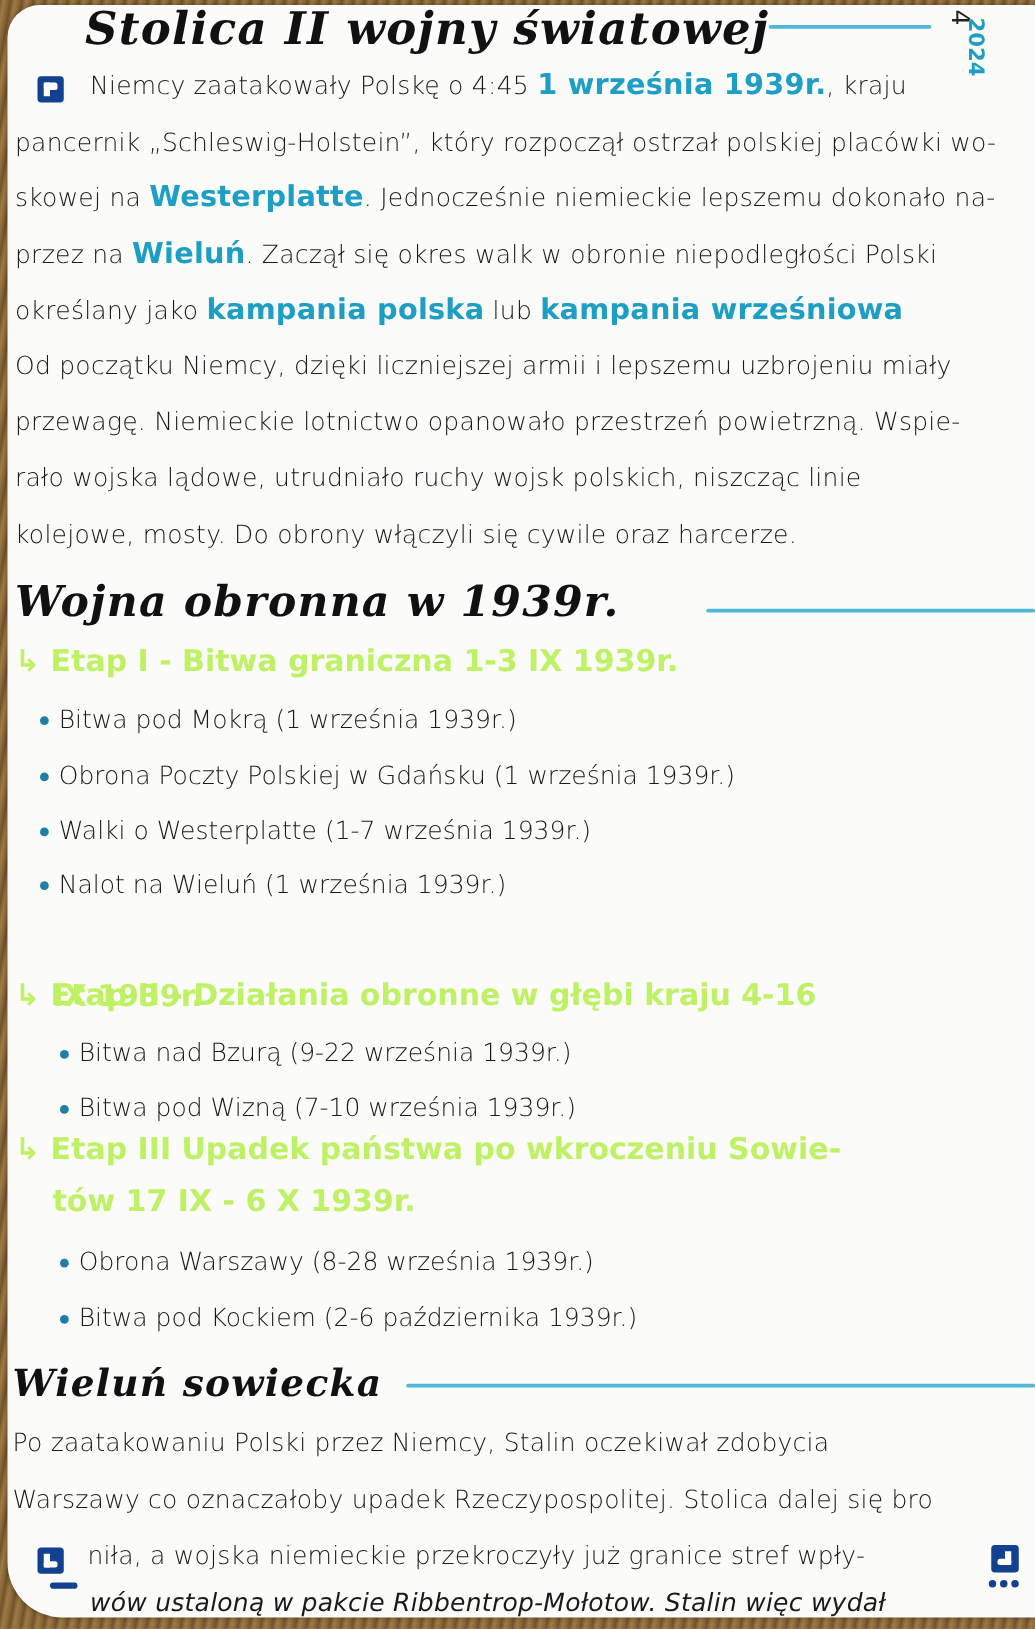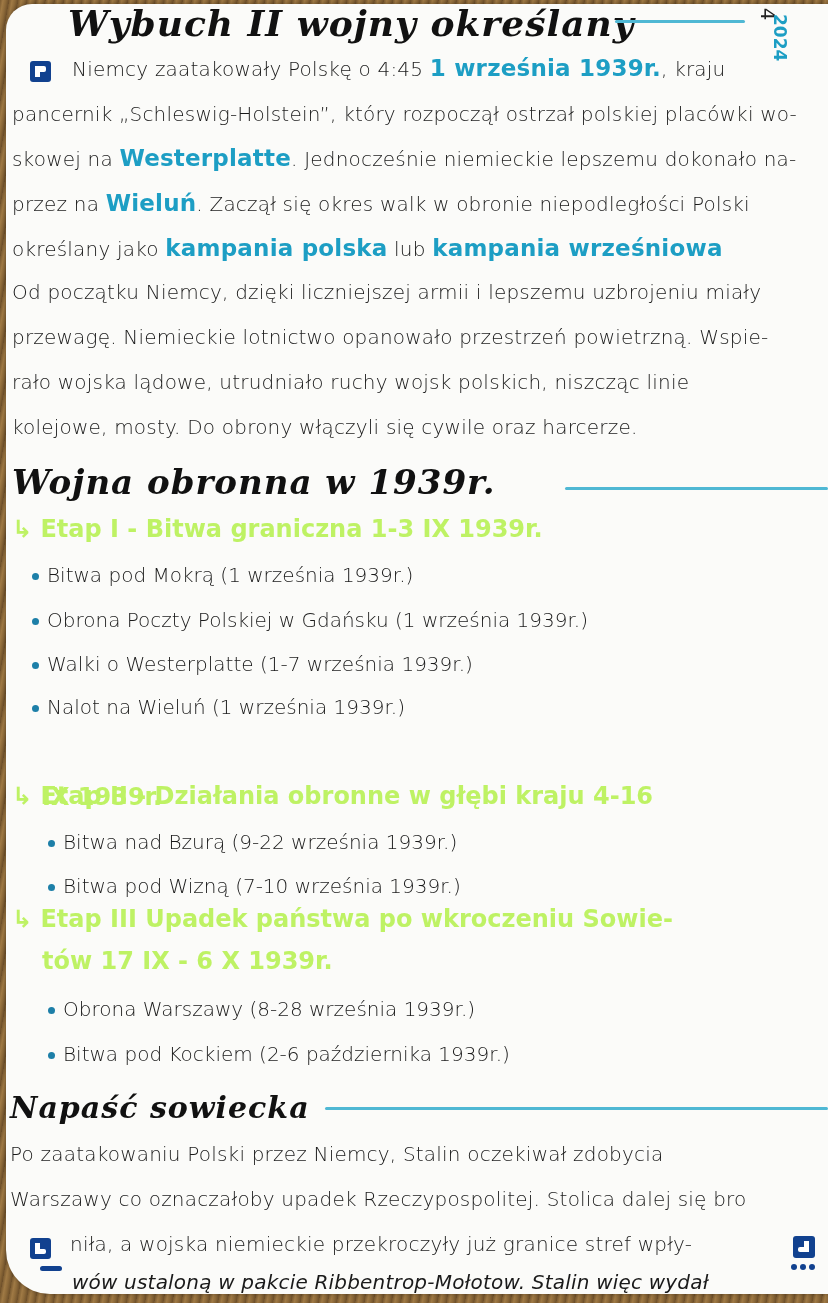--- a/index.html
+++ b/index.html
@@ -34,21 +34,21 @@
 </head>
 <body>
 
 <div class="page"></div>
 
 <div class="icon-box" style="left:30px;top:61px;width:21px;height:21px;">
   <div class="inner" style="left:5px;top:5px;width:11px;height:6px;border-radius:2px;"></div>
   <div class="inner" style="left:5px;top:5px;width:5px;height:11px;"></div>
 </div>
 
-<div class="abs h-title" style="left:68px;top:2px;font-size:36px;">Wybuch II wojny określany</div>
+<div class="abs h-title" style="left:68px;top:2px;font-size:36px;">Stolica II wojny światowej</div>
 <div class="line" style="left:615px;top:20px;width:130px;"></div>
 <div class="abs" style="left:762px;top:2px;font-size:20px;transform:rotate(90deg);color:#222;">4</div>
 <div class="abs blue" style="left:790px;top:14px;font-size:17px;font-weight:bold;transform:rotate(90deg);transform-origin:left top;">2024</div>
 
 <div id="s1">
     <div class="abs body-text" style="left: 72px; top: 55px;"><span>Niemcy zaatakowały Polskę o 4:45 </span><span class="blue-bold" style="font-size: 23px;">1 września 1939r.</span><span>, kraju</span></div>
     <div class="abs body-text" style="left: 12px; top: 102px;"><span>pancernik „Schleswig-Holstein”, który rozpoczął ostrzał polskiej placówki wo-</span></div>
     <div class="abs body-text" style="left: 12px; top: 145px;"><span>skowej na </span><span class="blue-bold" style="font-size: 23px;">Westerplatte</span><span>. Jednocześnie niemieckie lepszemu dokonało na-</span></div>
     <div class="abs body-text" style="left: 12px; top: 190px;"><span>przez na </span><span class="blue-bold" style="font-size: 23px;">Wieluń</span><span>. Zaczął się okres walk w obronie niepodległości Polski</span></div>
     <div class="abs body-text" style="left: 12px; top: 235px;"><span>określany jako </span><span class="blue-bold" style="font-size: 23px;">kampania polska</span><span> lub </span><span class="blue-bold" style="font-size: 23px;">kampania wrześniowa</span></div>
@@ -70,21 +70,21 @@
     <div class="abs stage" style="left: 12px; top: 742px; margin-top: 40px;">↳ Etap II - Działania obronne w głębi kraju 4-16</div>
     <div class="abs stage" style="left: 42px; top: 783px;">IX 1939r.</div>
     <div class="abs bullet-item" style="left: 48px; top: 830px;"><span class="dot"></span><span>Bitwa nad Bzurą (9-22 września 1939r.)</span></div>
     <div class="abs bullet-item" style="left: 48px; top: 874px;"><span class="dot"></span><span>Bitwa pod Wizną (7-10 września 1939r.)</span></div>
     <div class="abs stage" style="left: 12px; top: 905px;">↳ Etap III Upadek państwa po wkroczeniu Sowie-</div>
     <div class="abs stage" style="left: 42px; top: 947px;">tów 17 IX - 6 X 1939r.</div>
     <div class="abs bullet-item" style="left: 48px; top: 997px;"><span class="dot"></span><span>Obrona Warszawy (8-28 września 1939r.)</span></div>
     <div class="abs bullet-item" style="left: 48px; top: 1042px; text-align: center;"><span class="dot"></span><span>Bitwa pod Kockiem (2-6 października 1939r.)</span></div>
   </div>
 
-<div class="abs h-title" style="left:10px;top:1090px;font-size:30px;">Napaść sowiecka</div>
+<div class="abs h-title" style="left:10px;top:1090px;font-size:30px;">Wieluń sowiecka</div>
 <div class="line" style="left:325px;top:1107px;width:503px;"></div>
 <div id="s3">
     <div class="abs body-text" style="left: 10px; top: 1142px;">Po zaatakowaniu Polski przez Niemcy, Stalin oczekiwał zdobycia</div>
     <div class="abs body-text" style="left: 10px; top: 1187px;">Warszawy co oznaczałoby upadek Rzeczypospolitej. Stolica dalej się bro</div>
     <div class="abs body-text" style="left: 70px; top: 1232px;">niła, a wojska niemieckie przekroczyły już granice stref wpły-</div>
     <div class="abs body-text" style="left: 72px; top: 1270px; font-style: italic;">wów ustaloną w pakcie Ribbentrop-Mołotow. Stalin więc wydał</div>
   </div>
 
 <div class="icon-box" style="left:30px;top:1238px;width:21px;height:21px;">
   <div class="inner" style="left:5px;top:5px;width:5px;height:11px;"></div>

